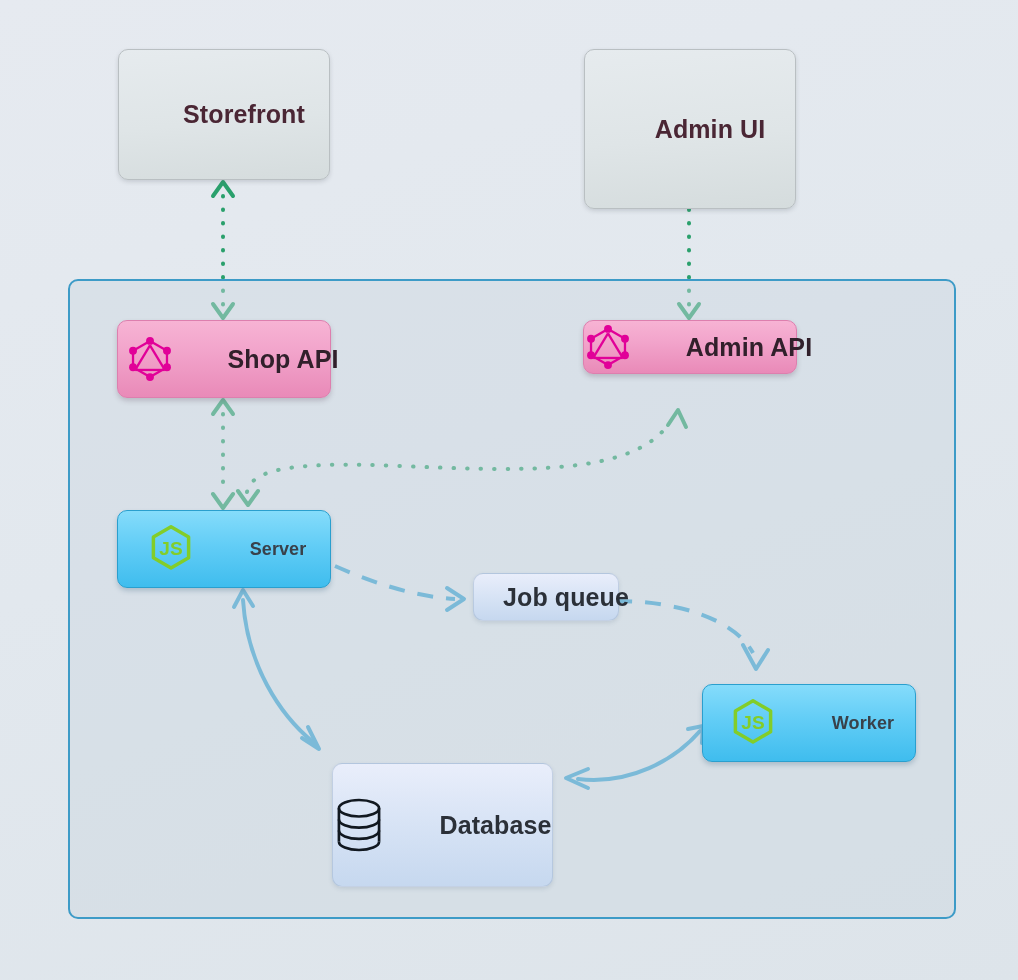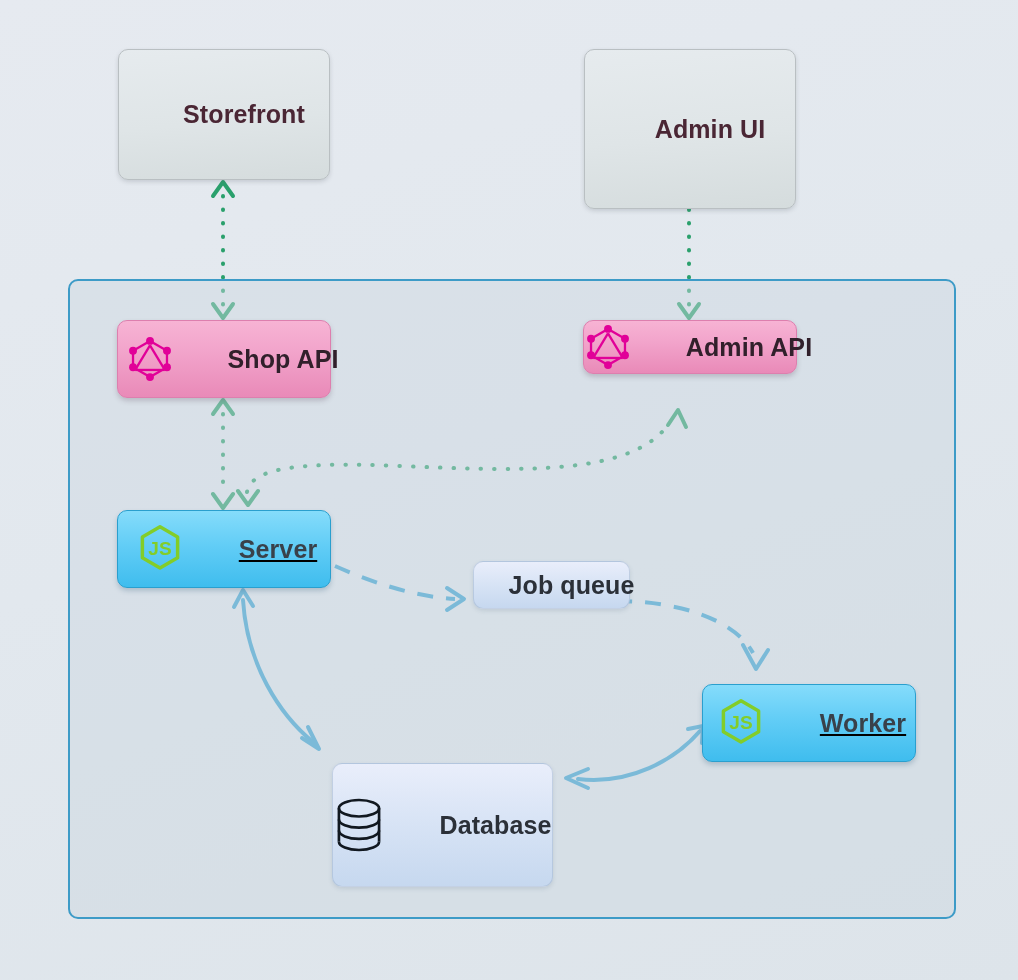--- a/index.html
+++ b/index.html
@@ -81,45 +81,44 @@
     color: #31202b;
     font-size: 25px;
   }
 
   
   .node.service {
     background: linear-gradient(180deg, #85dcfb 0%, #62cdf6 45%, #3fbdee 100%);
     border: 1px solid #2a9fce;
     box-shadow: 0 3px 5px rgba(60, 100, 130, 0.28);
     padding-left: 6px;
-    text-decoration: underline;
   }
   .node.service .label {
     color: #39414a;
-    font-size: 25px;
+    font-size: 18px;
   }
 
   
   .node.soft {
     background: linear-gradient(180deg, #e9eefb 0%, #d7e3f5 50%, #c6d8ef 100%);
     border: 1px solid rgba(160, 180, 205, 0.5);
     box-shadow: 0 2px 4px rgba(90, 110, 135, 0.18);
   }
   .node.soft .label {
     color: #2b3038;
     font-size: 25px;
   }
   .node.soft.tall .label { font-size: 25px; }
 
   .node.storefront { left: 118px; top: 49px;  width: 212px; height: 131px; }
   .node.adminui    { left: 584px; top: 49px;  width: 212px; height: 160px; }
   .node.shopapi    { left: 117px; top: 320px; width: 214px; height: 78px; }
   .node.adminapi   { left: 583px; top: 320px; width: 214px; height: 54px; }
   .node.server     { left: 117px; top: 510px; width: 214px; height: 78px; }
-  .node.jobqueue   { left: 473px; top: 561px; width: 157px; height: 48px; }
+  .node.jobqueue   { left: 473px; top: 573px; width: 146px; height: 48px; }
   .node.worker     { left: 702px; top: 684px; width: 214px; height: 78px; }
   .node.database   { left: 332px; top: 763px; width: 221px; height: 124px; }
   .group-box.platform { left: 68px; top: 279px; width: 888px; height: 640px; }
 </style>
 </head>
 <body>
 
 <div id="stage">
 
   <svg id="edges" viewBox="0 0 1018 980" xmlns="http://www.w3.org/2000/svg">

